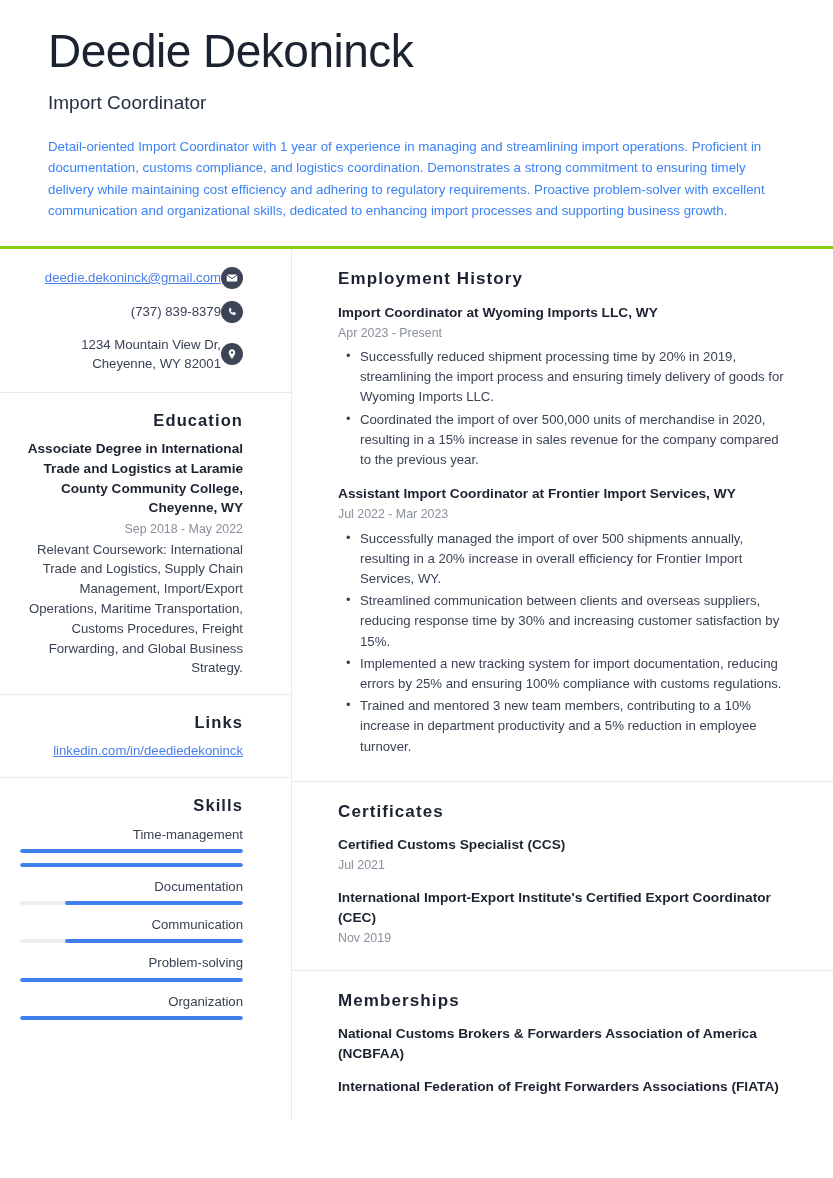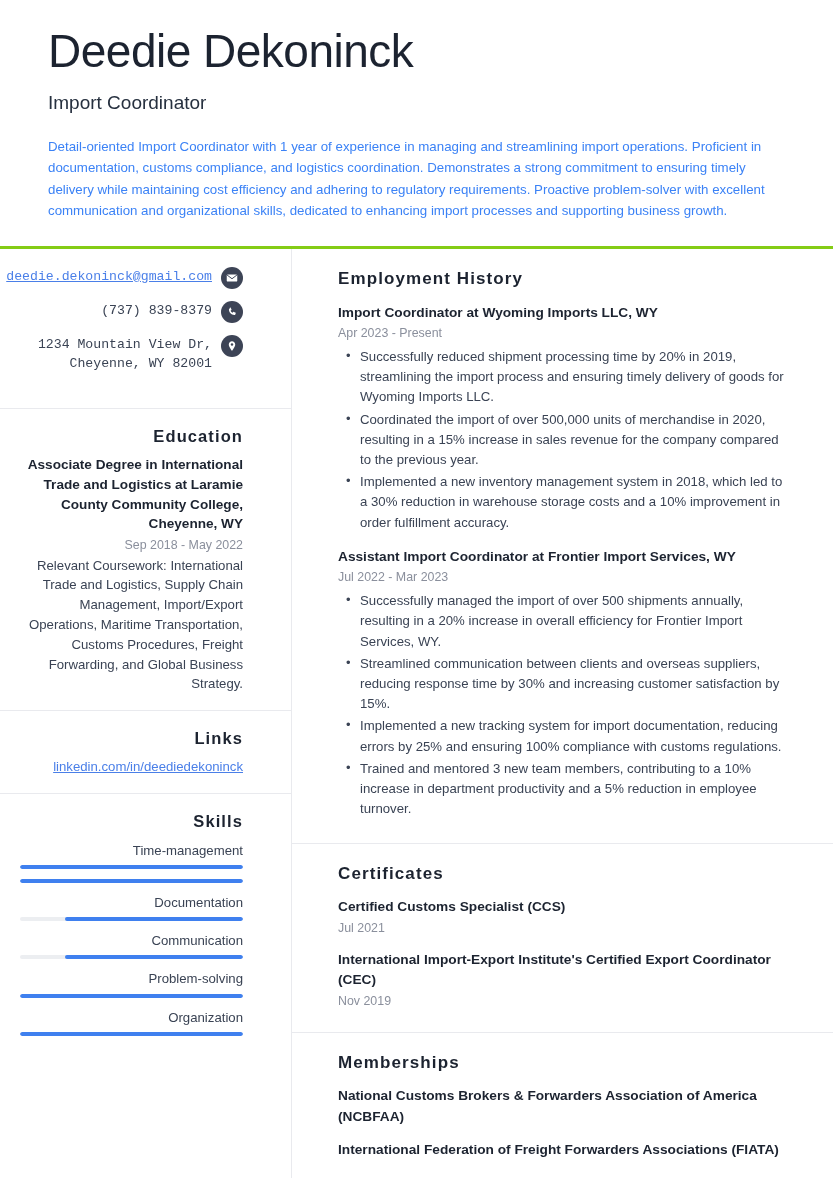--- a/index.html
+++ b/index.html
@@ -69,27 +69,25 @@
   .lblock.last { border-bottom: none; }
   .rblock {
     padding: 20px 40px 22px 46px;
     border-bottom: 1px solid #e9eaee;
   }
   .rblock.last { border-bottom: none; }
 
   
   .contact-row {
     display: flex;
-    align-items: flex-start;
+    align-items: center;
     justify-content: flex-end;
-    gap: 9px;
     margin-bottom: 12px;
-    font-family: Liberation Mono, monospace;
-  }
-  .contact-row:last-child { margin-bottom: 18px; }
+  }
+  .contact-row:last-child { margin-bottom: 2px; }
   .contact-text {
     font-size: 13.2px;
     line-height: 1.5;
     color: #3a4354;
     text-align: right;
   }
   .contact-text.link {
     color: #4a7fe8;
     text-decoration: underline;
   }
@@ -337,21 +335,20 @@
 
       <div class="rblock">
         <div class="rheading">Employment History</div>
 
         <div class="job">
           <div class="job-title">Import Coordinator at Wyoming Imports LLC, WY</div>
           <div class="job-date">Apr 2023 - Present</div>
           <ul class="bullets">
             <li>Successfully reduced shipment processing time by 20% in 2019, streamlining the import process and ensuring timely delivery of goods for Wyoming Imports LLC.</li>
             <li>Coordinated the import of over 500,000 units of merchandise in 2020, resulting in a 15% increase in sales revenue for the company compared to the previous year.</li>
-            <li>Implemented a new inventory management system in 2018, which led to a 30% reduction in warehouse storage costs and a 10% improvement in order fulfillment accuracy.</li>
           </ul>
         </div>
 
         <div class="job">
           <div class="job-title">Assistant Import Coordinator at Frontier Import Services, WY</div>
           <div class="job-date">Jul 2022 - Mar 2023</div>
           <ul class="bullets">
             <li>Successfully managed the import of over 500 shipments annually, resulting in a 20% increase in overall efficiency for Frontier Import Services, WY.</li>
             <li>Streamlined communication between clients and overseas suppliers, reducing response time by 30% and increasing customer satisfaction by 15%.</li>
             <li>Implemented a new tracking system for import documentation, reducing errors by 25% and ensuring 100% compliance with customs regulations.</li>

